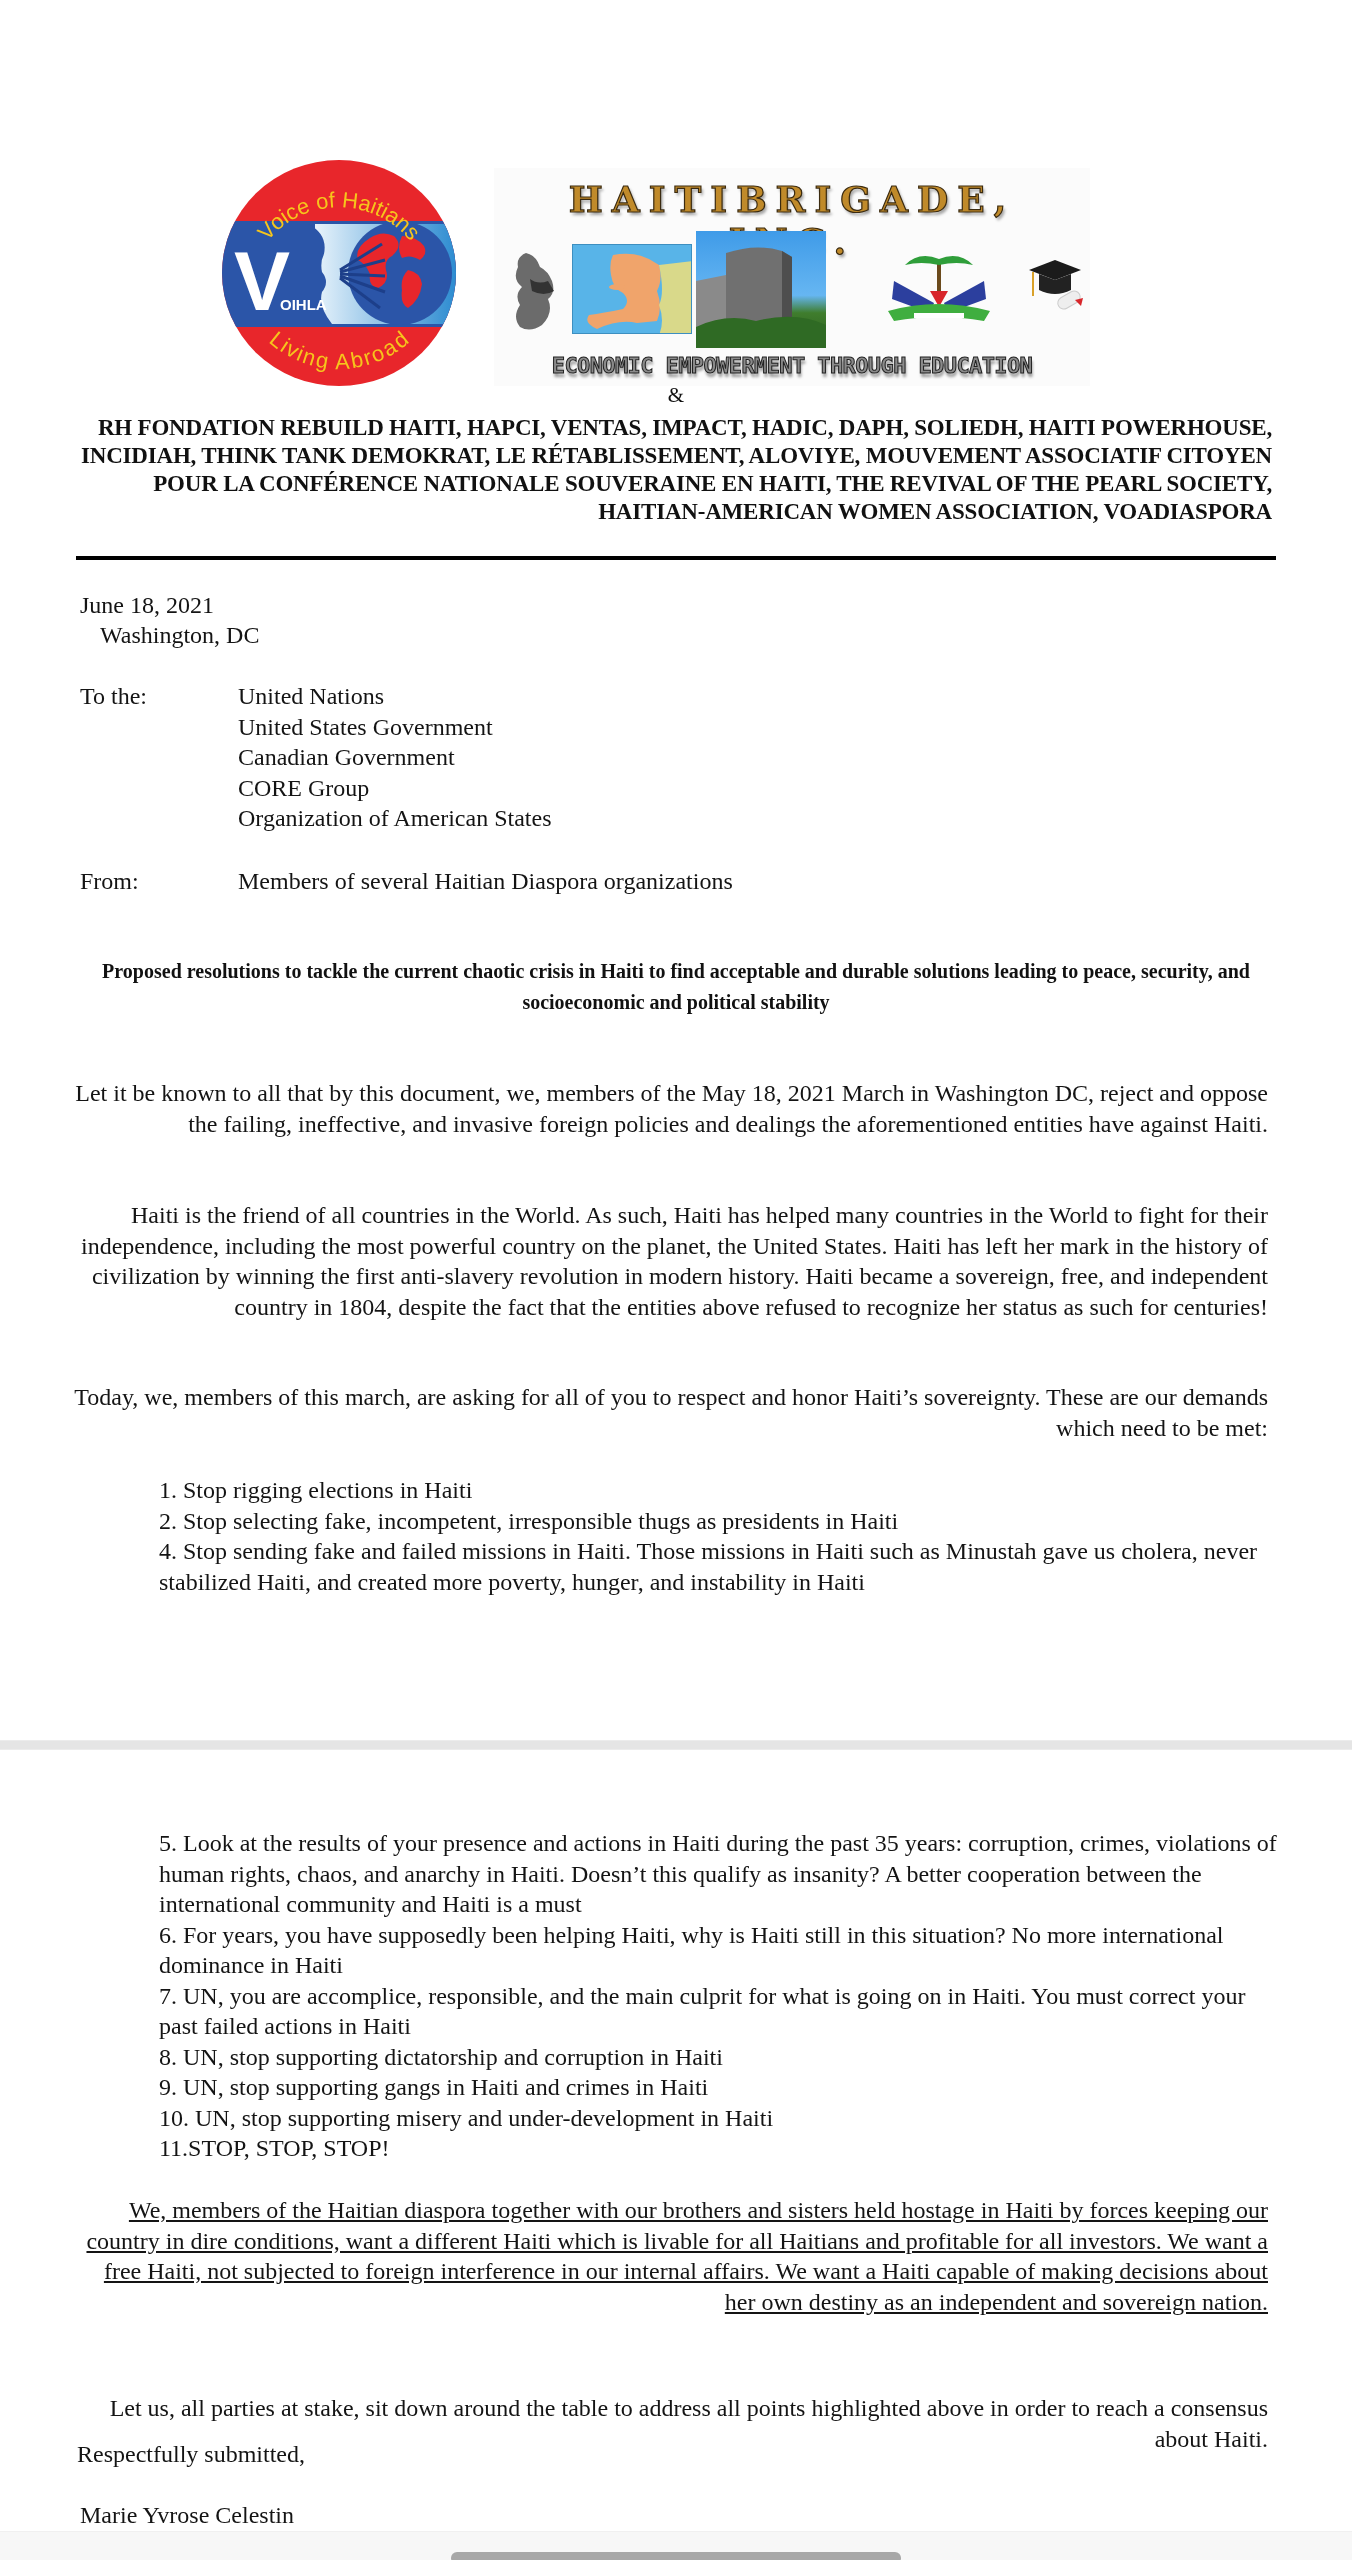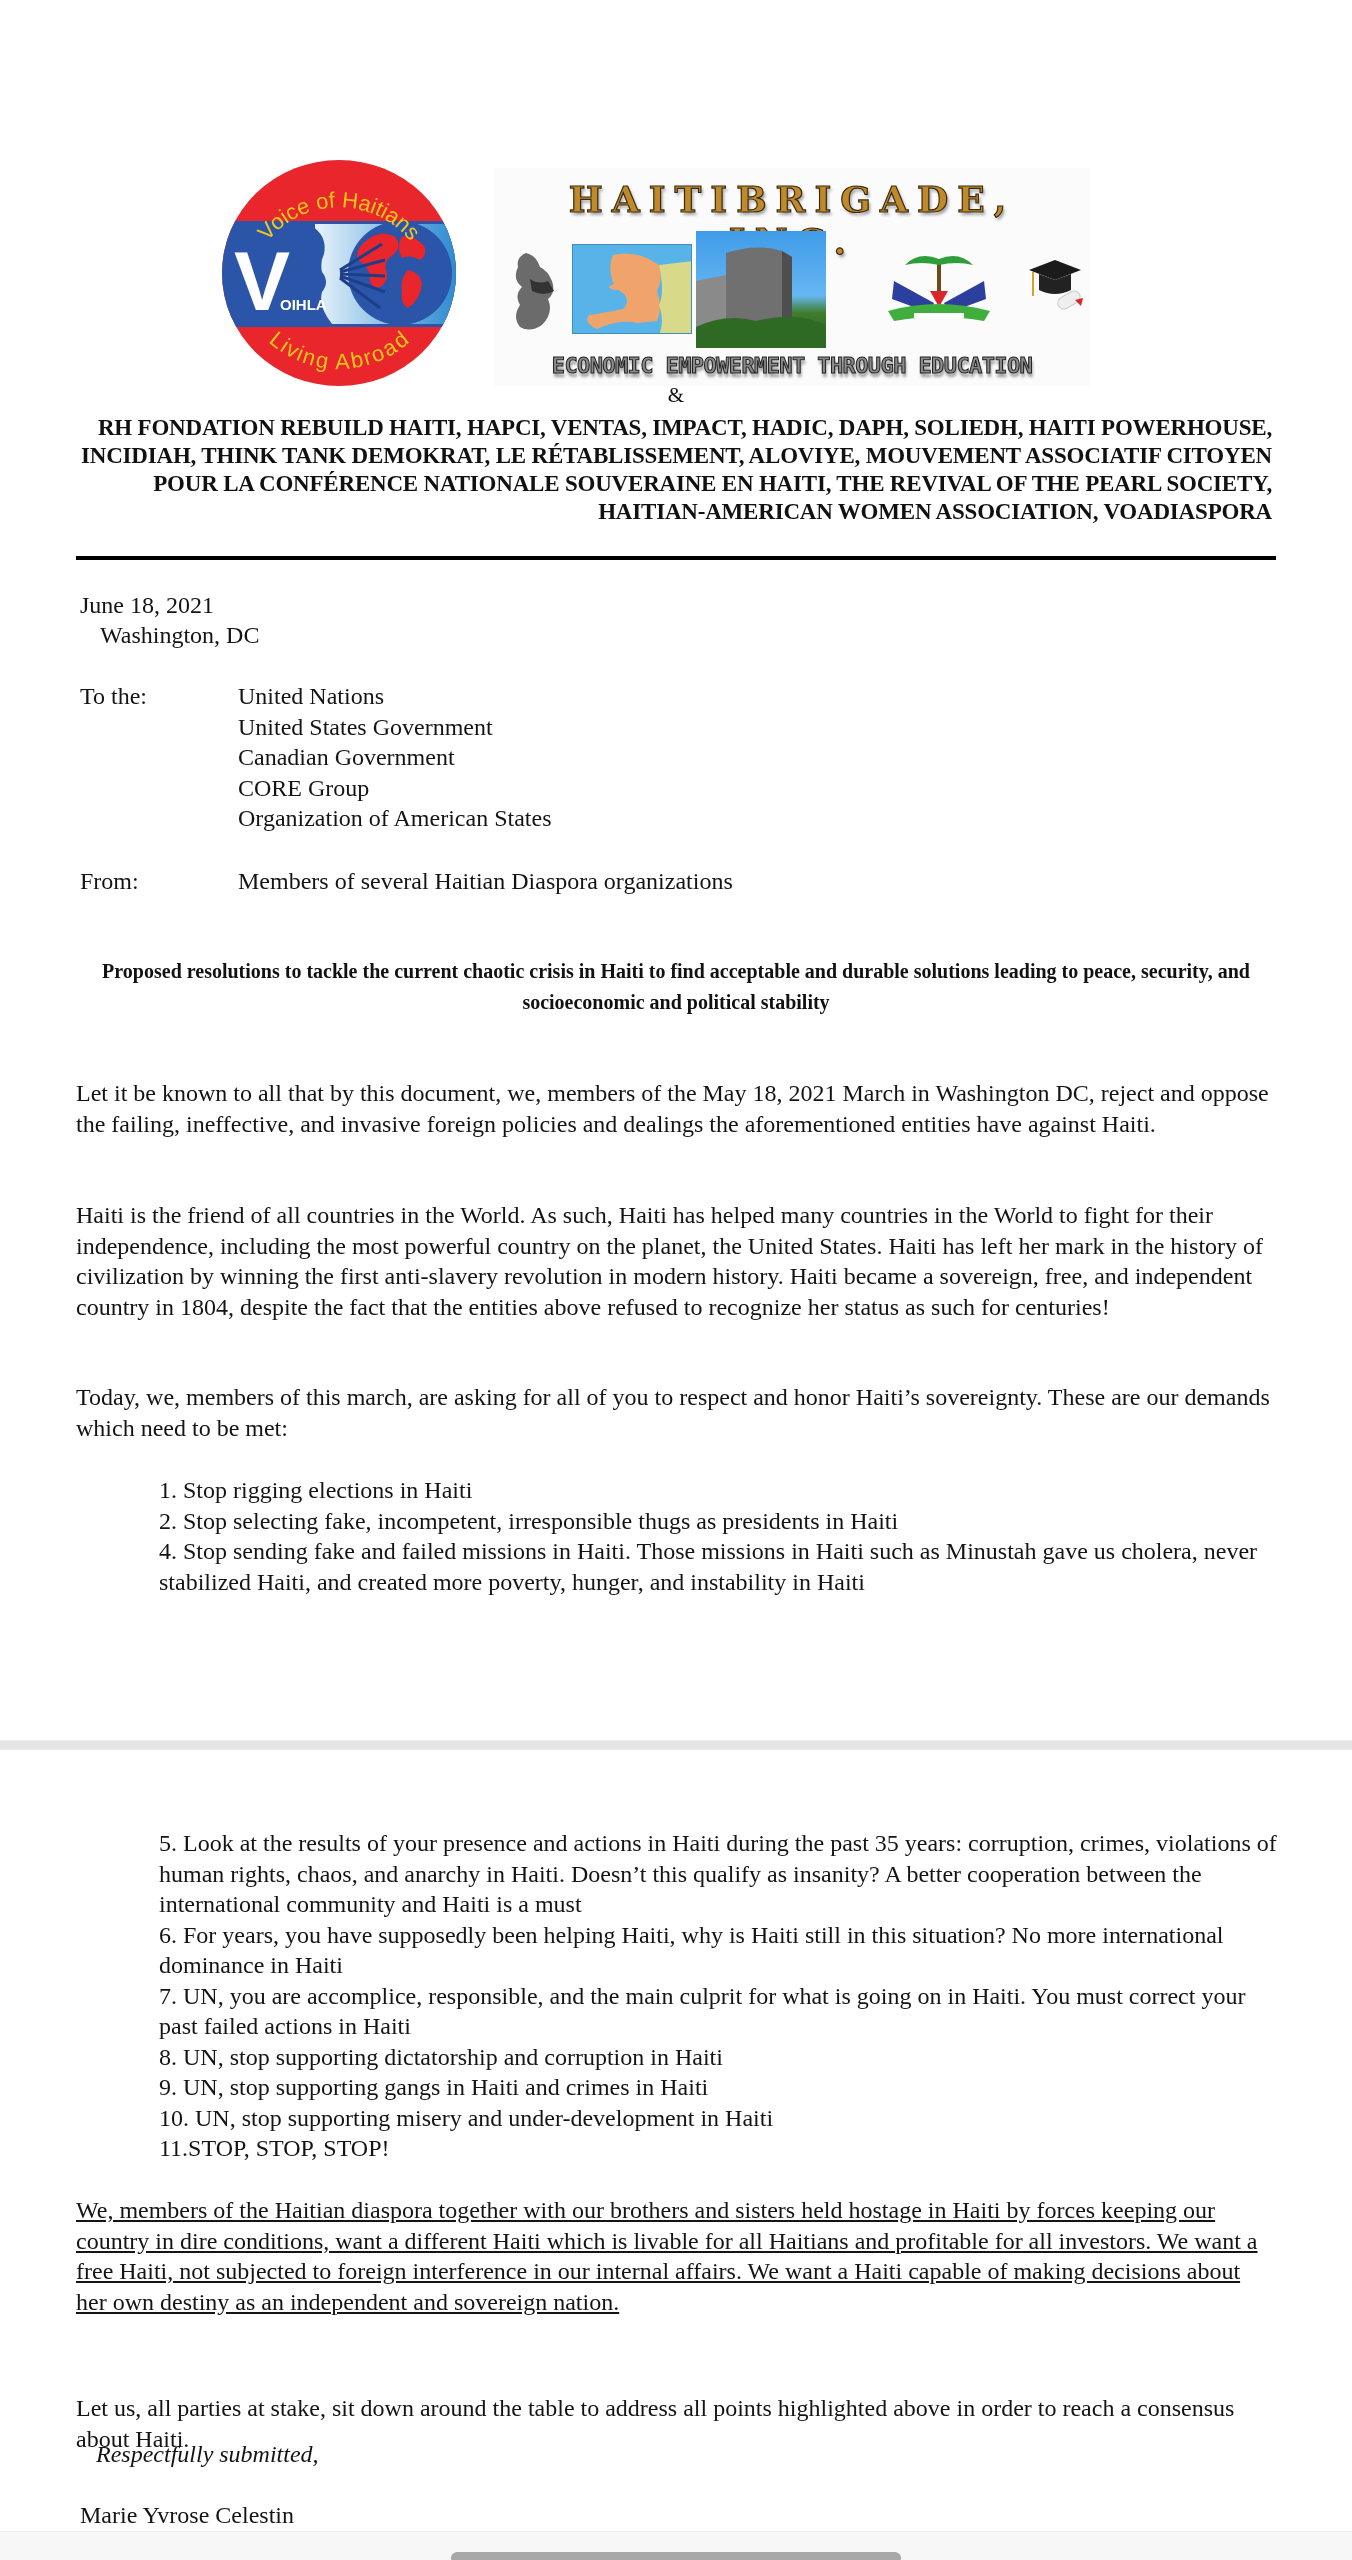--- a/index.html
+++ b/index.html
@@ -28,39 +28,39 @@
     font-family: "DejaVu Sans Mono", monospace; font-weight: bold; font-size: 22px; letter-spacing: -0.6px; line-height: 30px;
     color: #8a8a8a; -webkit-text-stroke: 1px #222; text-shadow: 1px 4px 3px rgba(0,0,0,0.4); white-space: nowrap; overflow: hidden; }
 
   .ampersand { position: absolute; left: 0; width: 1352px; top: 384px; text-align: center; font-size: 21px; line-height: 22px; }
   .org-list { position: absolute; left: 80px; width: 1192px; top: 414px; text-align: right;
     font-weight: bold; font-size: 23px; line-height: 28px; letter-spacing: -0.2px; }
   .rule { position: absolute; left: 76px; width: 1200px; top: 556px; height: 4px; background: #000; }
 
   
   .txt { position: absolute; font-size: 24px; line-height: 30.5px; color: #141414; }
-  .para { left: 76px; width: 1200px; }
+  .para { left: 68px; width: 1200px; text-align: right; }
   .meta-date { left: 80px; top: 590px; }
   .meta-place { left: 80px; top: 620px; margin-left: 20px; }
   .to-label { left: 80px; top: 681px; }
   .to-list { left: 238px; top: 681px; }
   .from-label { left: 80px; top: 866px; }
   .from-val { left: 238px; top: 866px; }
 
   .subject { position: absolute; left: 80px; width: 1192px; top: 956px; text-align: center; font-weight: bold; font-size: 20px; line-height: 31px; }
 
   .p1 { top: 1078px; }
   .p2 { top: 1200px; }
   .p3 { top: 1382px; }
   .demands1 { left: 159px; width: 1120px; top: 1475px; }
 
   .demands2 { left: 159px; width: 1120px; top: 1828px; }
   .p4 { top: 2195px; text-decoration: underline; }
   .p5 { top: 2347px; margin-top: 46px; }
-  .signoff { left: 96px; top: 2439px; font-style: italic; }
+  .signoff { left: 77px; top: 2439px; }
   .signer { left: 80px; top: 2500px; }
 
   .list-item { display: block; }
 
   
   .bottom-bar { position: absolute; left: 0; top: 2531px; width: 1352px; height: 29px; background: #f7f7f7; border-top: 1px solid #f0f0f0; }
   .home-indicator { position: absolute; left: 451px; top: 20px; width: 450px; height: 12px; border-radius: 6px; background: #a8a8a8; }
 </style>
 </head>
 <body>

